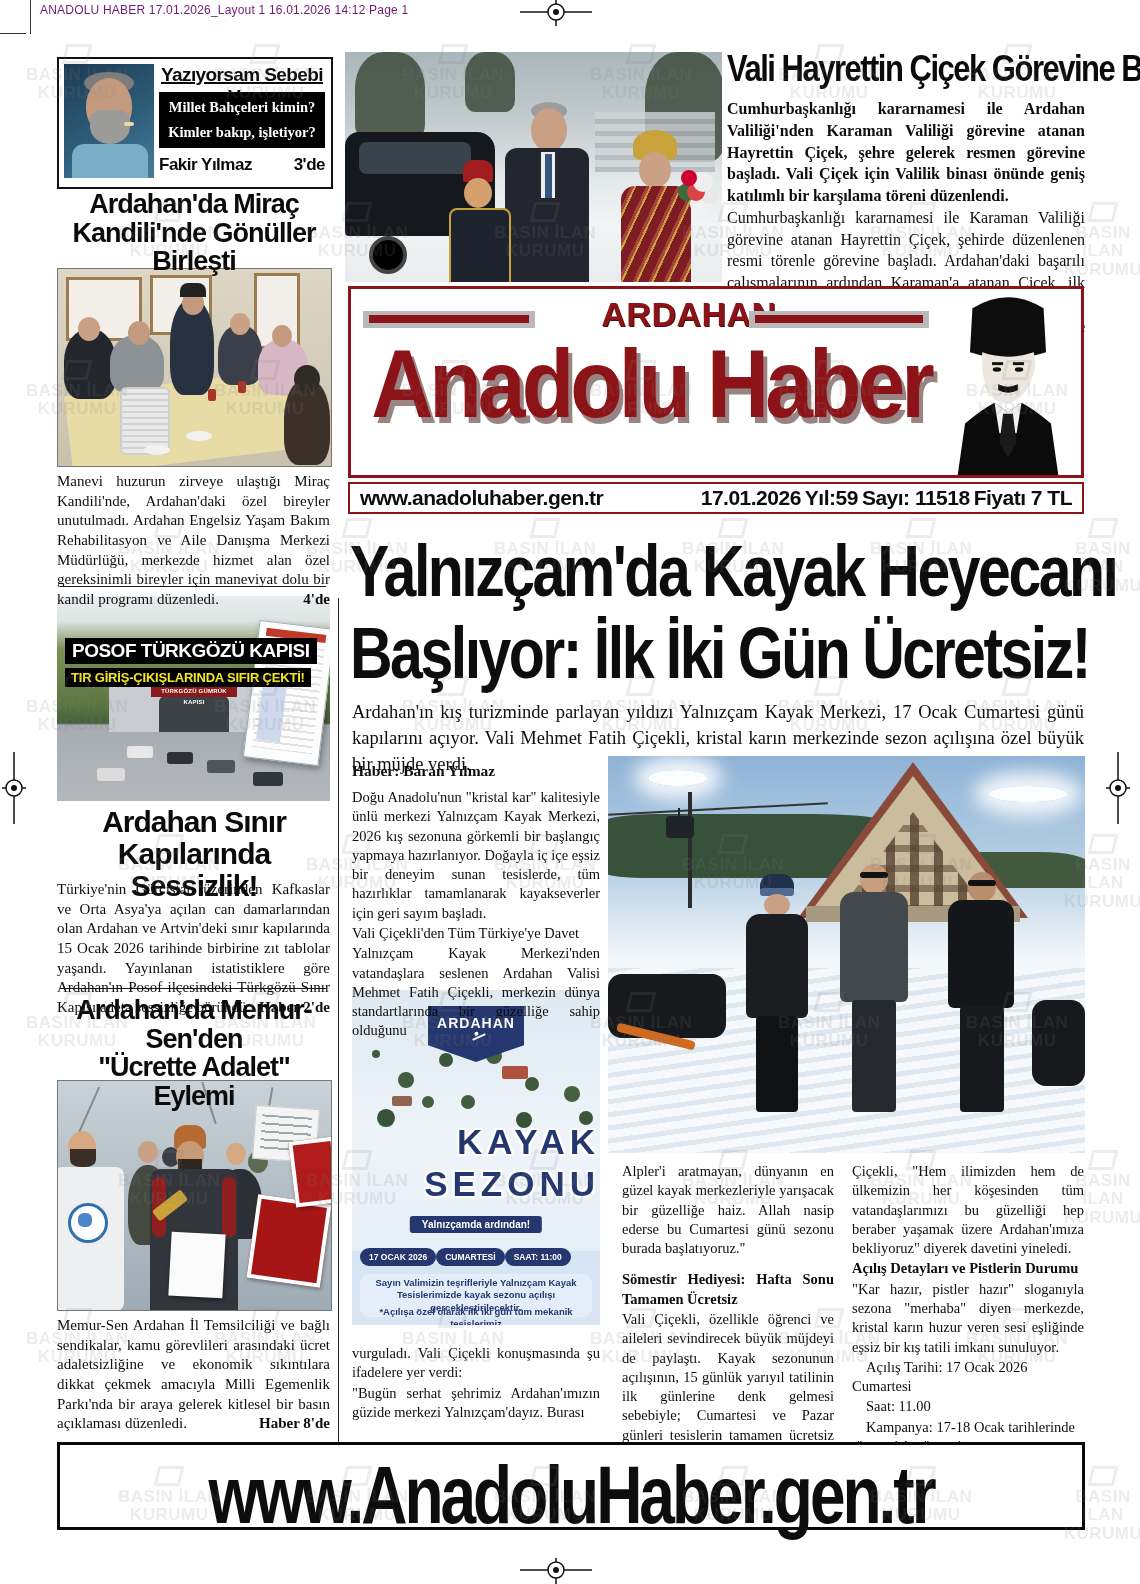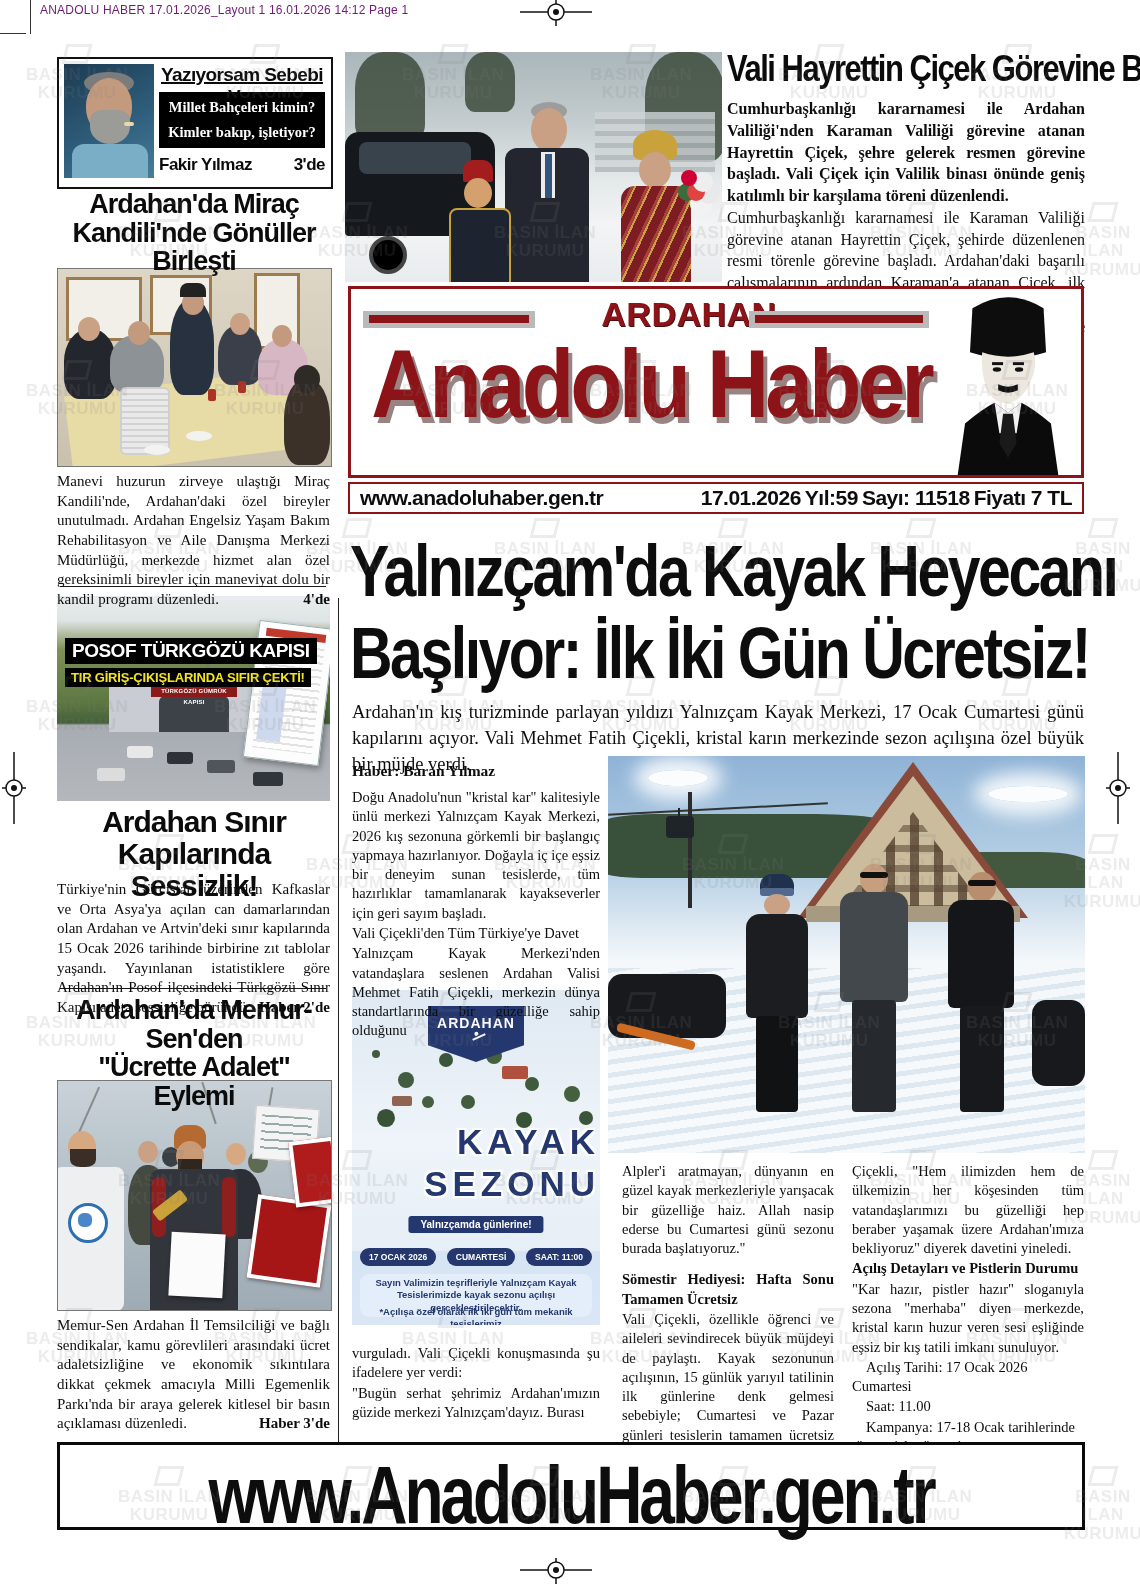--- a/index.html
+++ b/index.html
@@ -159,21 +159,21 @@
   .po-bldg{position:absolute;background:#b0513f;border-radius:2px;}
   .po-badge{position:absolute;left:76px;top:16px;width:96px;height:56px;background:#24386f;
      clip-path:polygon(0 0,100% 0,100% 70%,50% 100%,0 70%);color:#fff;text-align:center;}
   .po-badge .bt{font-size:14px;font-weight:800;letter-spacing:1px;margin-top:9px;}
   .po-ski{position:absolute;left:44px;top:30px;width:14px;height:2px;background:#fff;transform:rotate(-25deg);}
   .po-ski:before{content:"";position:absolute;left:4px;top:-5px;width:4px;height:4px;border-radius:50%;background:#fff;}
   .po-kayak{position:absolute;width:100%;text-align:right;font-size:35px;font-weight:800;letter-spacing:5px;color:#24386f;
      text-shadow:-2px -2px 0 #fff,2px -2px 0 #fff,-2px 2px 0 #fff,2px 2px 0 #fff,0 0 4px #fff;}
   .po-tag{position:absolute;left:50%;transform:translateX(-50%);top:226px;background:#24386f;color:#fff;
      font-size:10px;font-weight:800;padding:3px 12px;border-radius:3px;white-space:nowrap;}
-  .po-pills{position:absolute;left:8px;top:258px;width:232px;display:flex;justify-content:space-between;}
+  .po-pills{position:absolute;left:8px;top:258px;width:232px;display:flex;justify-content:flex-start;}
   .po-pill{background:#24386f;color:#fff;font-size:8.5px;font-weight:800;padding:4px 9px;border-radius:12px;white-space:nowrap;}
   .po-note1{position:absolute;left:8px;top:284px;width:232px;box-sizing:border-box;background:rgba(228,238,250,.95);
      border-radius:9px;color:#24386f;font-size:9.5px;font-weight:700;text-align:center;padding:3px 6px;line-height:1.3;}
   .po-note2{position:absolute;left:4px;top:316px;width:240px;color:#24386f;font-size:9.5px;font-weight:700;
      text-align:center;line-height:1.3;}
 
   
   .main-ph{left:608px;top:756px;width:477px;height:397px;background:linear-gradient(180deg,#8fb3d6 0%,#b9d2e6 30%,
      #e6eef5 46%,#f4f8fb 52%,#f7fafc 100%);}
   .mp-cloud{position:absolute;width:60px;height:16px;border-radius:50%;background:rgba(255,255,255,.95);
@@ -356,21 +356,21 @@
       <div class="mem-jred" style="right:2px;top:8px;"></div>
     </div>
     <div class="mem-mega"></div>
     <div class="mem-paper"></div>
     <div class="mem-wsign"></div>
     <div class="mem-sign" style="left:194px;top:118px;width:66px;height:76px;background:#a61616;transform:rotate(8deg);"></div>
     <div class="mem-sign" style="left:234px;top:58px;width:38px;height:58px;background:#b01b1b;transform:rotate(-7deg);"></div>
   </div>
   <div class="lbody serif just" style="top:1316px;">
     <span>Memur-Sen Ardahan İl Temsilciliği ve bağlı sendikalar, kamu görevlileri arasındaki ücret adaletsizliğine ve ekonomik sıkıntılara dikkat çekmek amacıyla Milli Egemenlik Parkı'nda bir araya gelerek kitlesel bir basın açıklaması düzenledi.</span>
-    <span class="ref">Haber 3'de</span>
+    <span class="ref">Haber 8'de</span>
   </div>
 
   <div class="vsep"></div>
 
   <div class="ph topc-ph abs">
     <div class="tc-tree" style="left:10px;top:0;width:70px;height:90px;"></div>
     <div class="tc-tree" style="left:120px;top:0;width:50px;height:60px;"></div>
     <div class="tc-tree" style="left:300px;top:0;width:80px;height:110px;"></div>
     <div class="tc-stairs"></div>
     <div class="tc-car">
@@ -447,21 +447,21 @@
   <div class="poster">
     <div class="po-trees"></div>
     <div class="po-bldg" style="left:150px;top:76px;width:26px;height:13px;"></div>
     <div class="po-bldg" style="left:40px;top:106px;width:20px;height:10px;background:#8f6450;"></div>
     <div class="po-badge">
       <div class="bt">ARDAHAN</div>
       <div class="po-ski"></div>
     </div>
     <div class="po-kayak" style="top:132px;">KAYAK</div>
     <div class="po-kayak" style="top:174px;">SEZONU</div>
-    <div class="po-tag">Yalnızçamda günlerine!</div>
+    <div class="po-tag">Yalnızçamda ardından!</div>
     <div class="po-pills">
       <span class="po-pill">17 OCAK 2026</span>
       <span class="po-pill">CUMARTESİ</span>
       <span class="po-pill">SAAT: 11:00</span>
     </div>
     <div class="po-note1">Sayın Valimizin teşrifleriyle Yalnızçam Kayak Tesislerimizde kayak sezonu açılışı gerçekleştirilecektir.</div>
     <div class="po-note2">
       <span>*Açılışa özel olarak ilk iki gün tüm mekanik tesislerimiz</span>
       
     </div>

